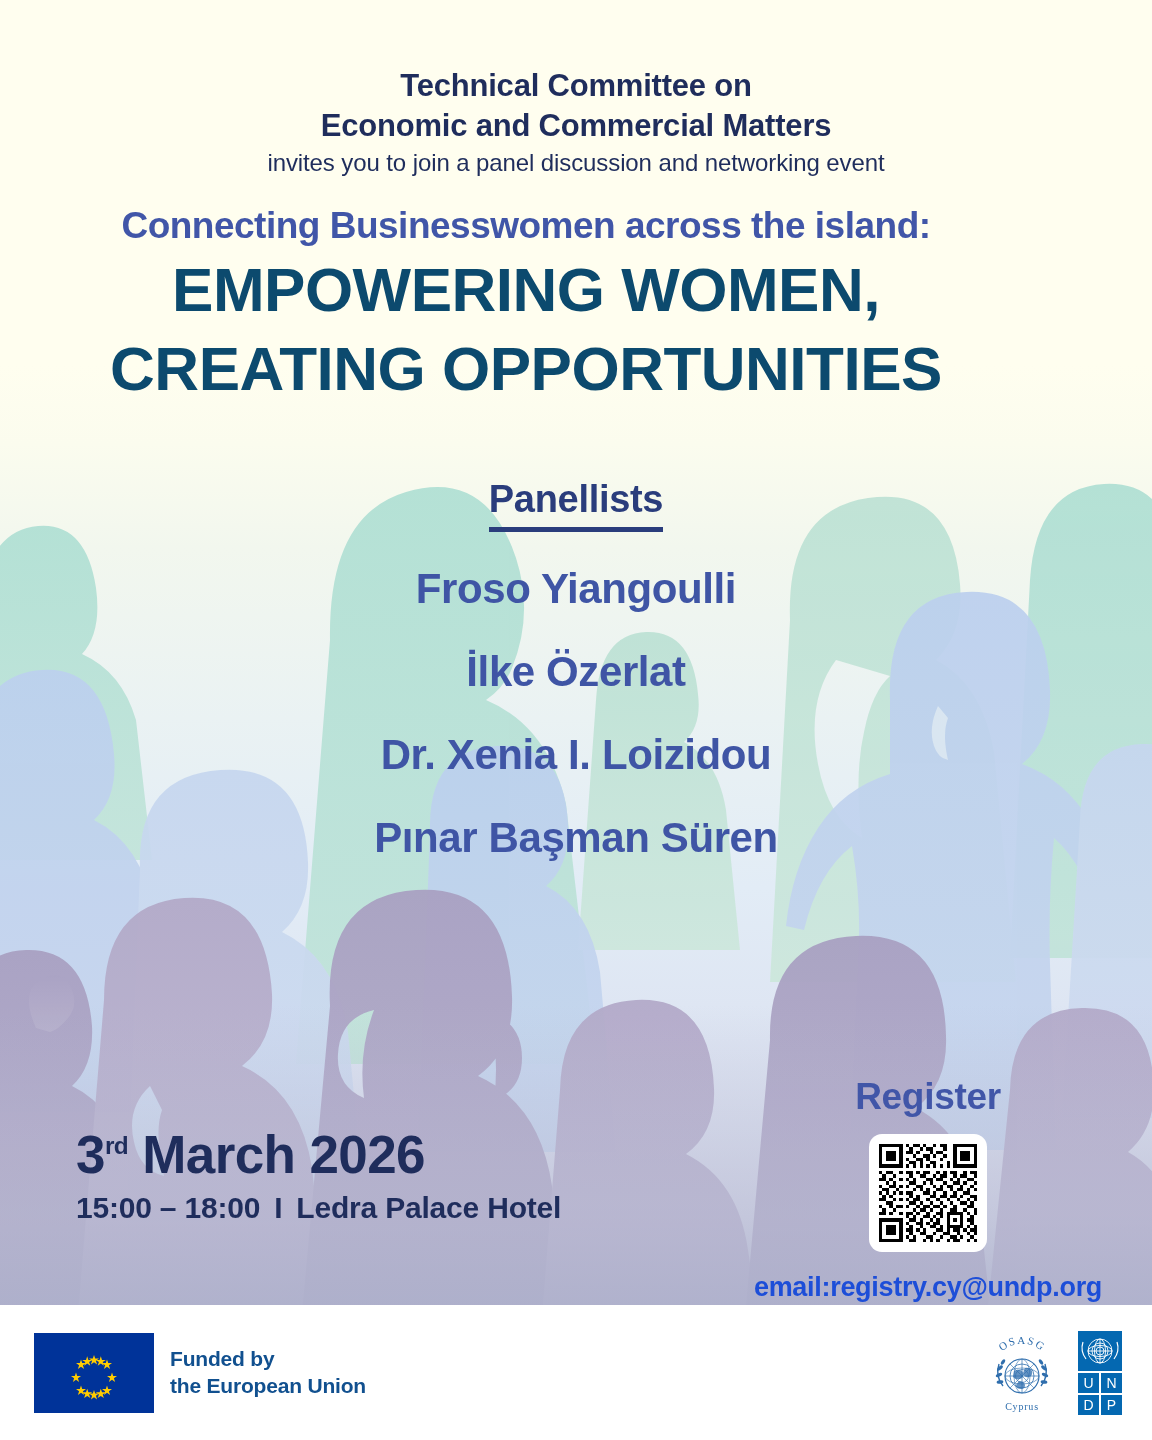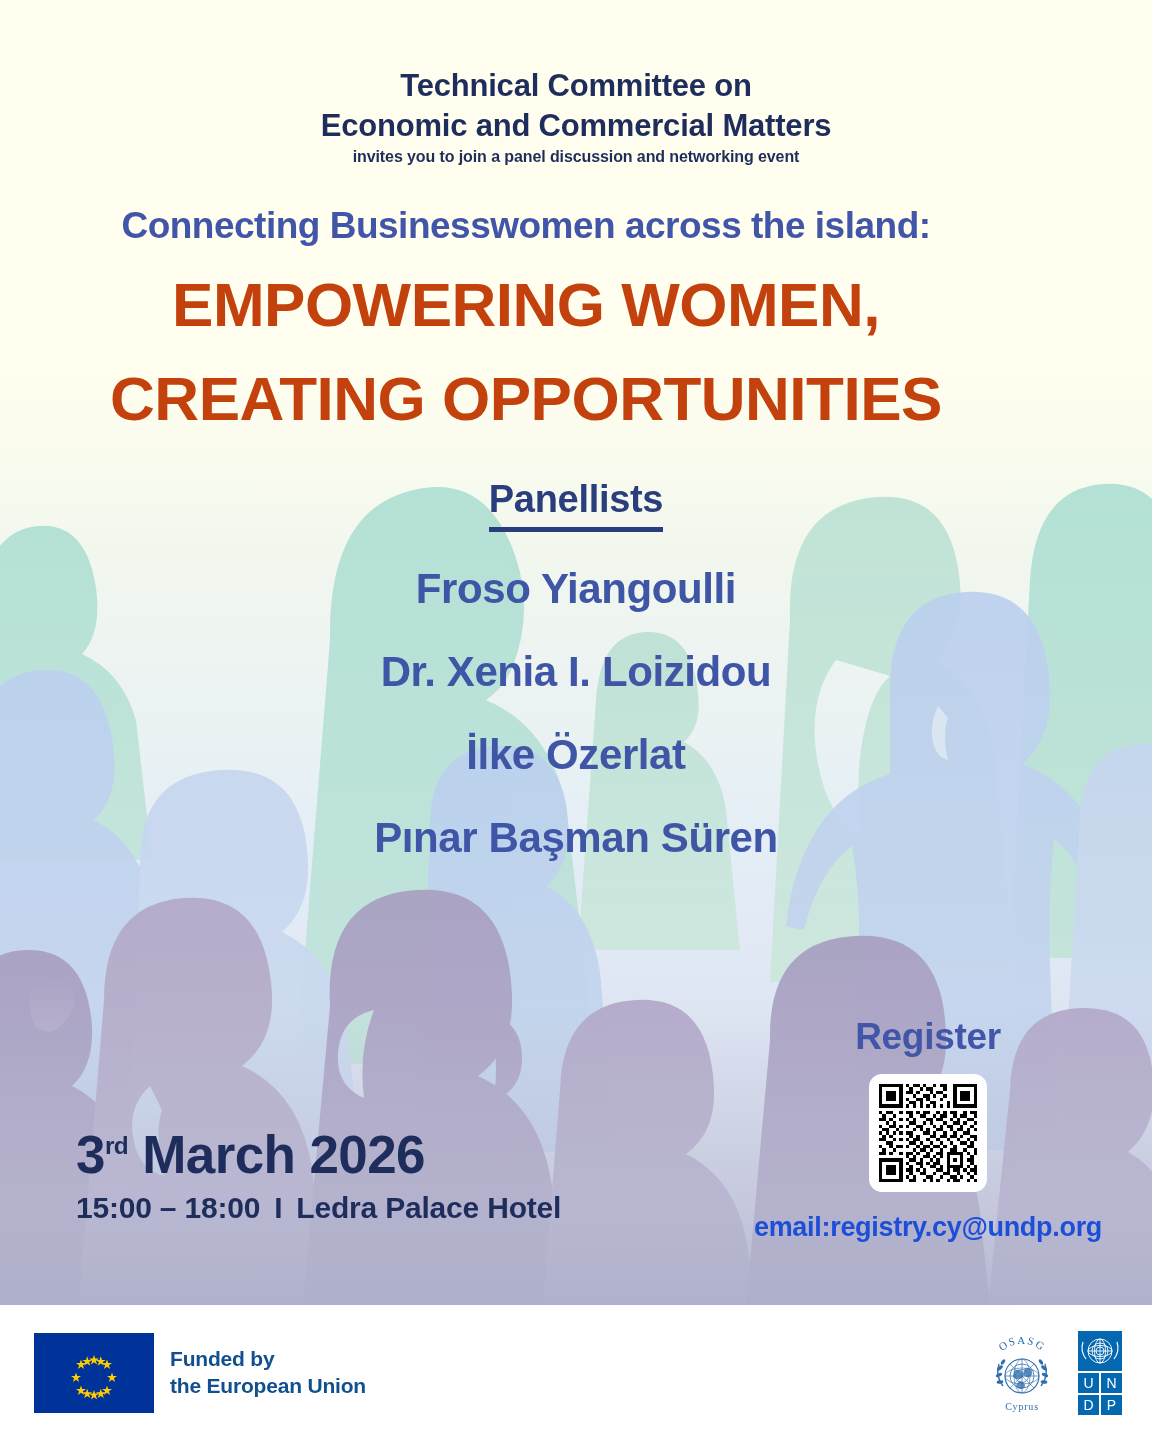--- a/index.html
+++ b/index.html
@@ -66,22 +66,22 @@
     z-index: 5;
   }
   .header .line1,
   .header .line2 {
     font-size: 31px;
     font-weight: 700;
     line-height: 1.28;
     letter-spacing: -0.2px;
   }
   .header .line3 {
-    font-size: 16px;
-    font-weight: 700;
+    font-size: 24px;
+    font-weight: 400;
     line-height: 1.5;
     letter-spacing: -0.1px;
   }
 
   
   .title-block {
     position: absolute;
     left: 0; top: 203px;
     width: 1052px;
     text-align: center;
@@ -90,24 +90,24 @@
   .title-kicker {
     font-size: 37px;
     font-weight: 700;
     color: #4156a8;
     letter-spacing: -0.5px;
     line-height: 1.25;
   }
   .title-main {
     font-size: 62px;
     font-weight: 700;
-    color: #c2410c;
+    color: #0c4a6e;
     letter-spacing: -0.5px;
     line-height: 1.2;
-    margin-top: 19px;
+    margin-top: 4px;
   }
 
   
   .panel-block {
     position: absolute;
     left: 0; top: 478px;
     width: 1152px;
     text-align: center;
     z-index: 5;
   }
@@ -154,21 +154,21 @@
     font-size: 30px;
     font-weight: 700;
     letter-spacing: -0.2px;
     margin-top: 9px;
   }
   .venue-sep { padding: 0 14px; }
 
   
   .register-block {
     position: absolute;
-    left: 722px; top: 1016px;
+    left: 722px; top: 1076px;
     width: 412px;
     text-align: center;
     z-index: 5;
   }
   .register-label {
     font-size: 37px;
     font-weight: 700;
     color: #4156a8;
     letter-spacing: -0.3px;
   }
@@ -318,22 +318,22 @@
   <div class="title-block">
     <div class="title-kicker">Connecting Businesswomen across the island:</div>
     <div class="title-main">EMPOWERING WOMEN,</div>
     <div class="title-main">CREATING OPPORTUNITIES</div>
   </div>
 
   <div class="panel-block">
     <div class="panel-heading">Panellists</div>
     <div class="panel-list">
       <div class="panel-name">Froso Yiangoulli</div>
+      <div class="panel-name">İlke Özerlat</div>
       <div class="panel-name">Dr. Xenia I. Loizidou</div>
-      <div class="panel-name">İlke Özerlat</div>
       <div class="panel-name">Pınar Başman Süren</div>
     </div>
   </div>
 
   <div class="date-block">
     <div class="date-line"><span>3</span><sup>rd</sup>
       <span>March 2026</span></div>
     <div class="venue-line"><span>15:00 – 18:00</span><span class="venue-sep">I</span><span>Ledra Palace Hotel</span></div>
   </div>
 

